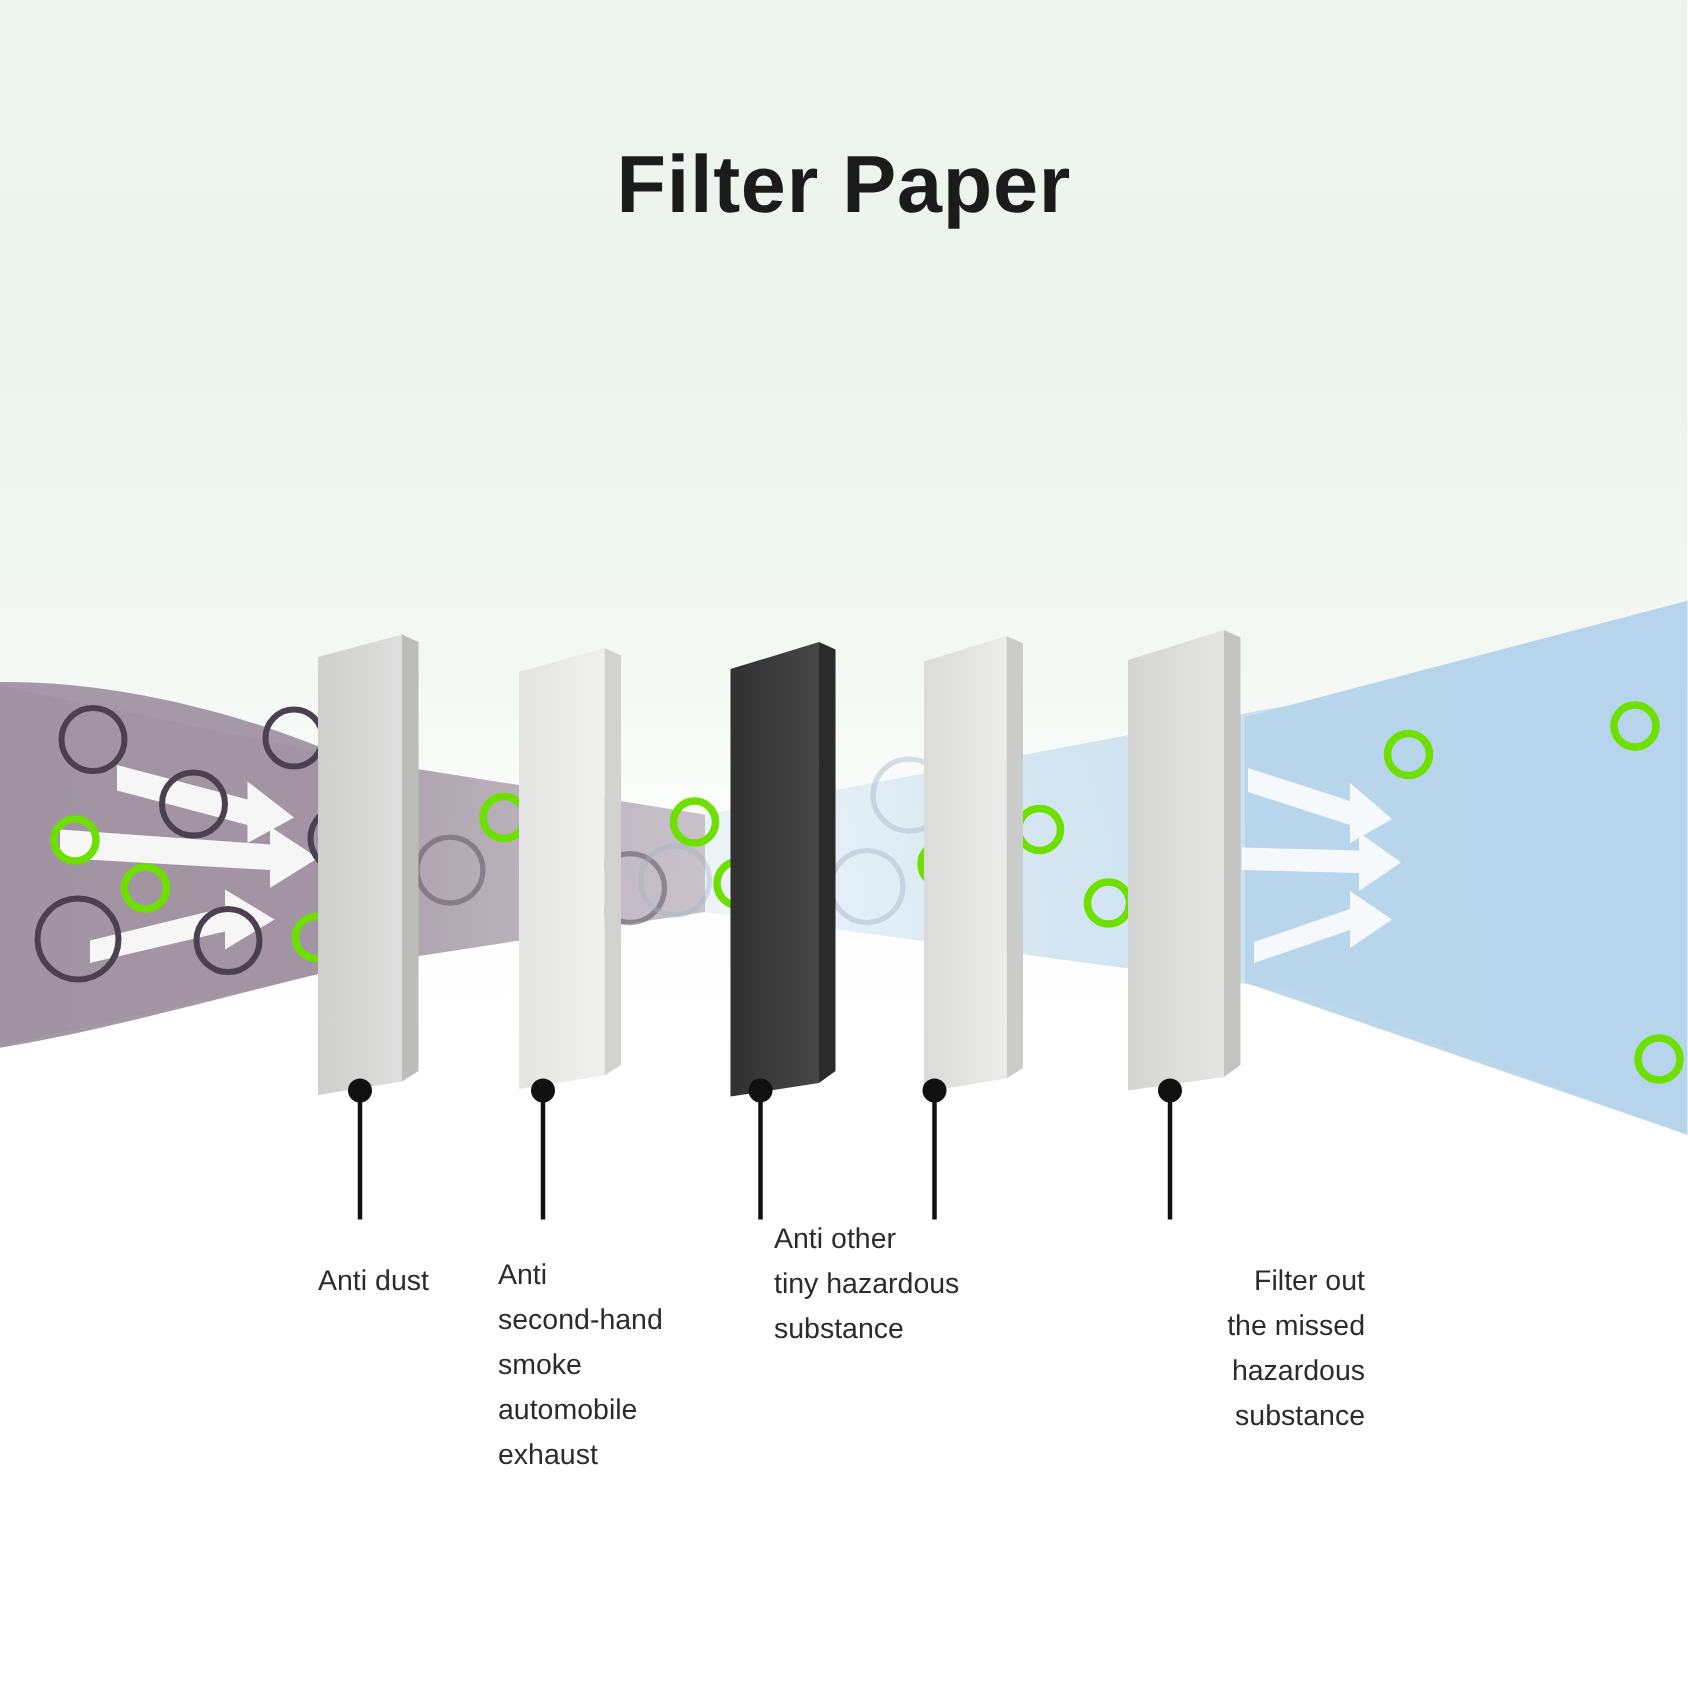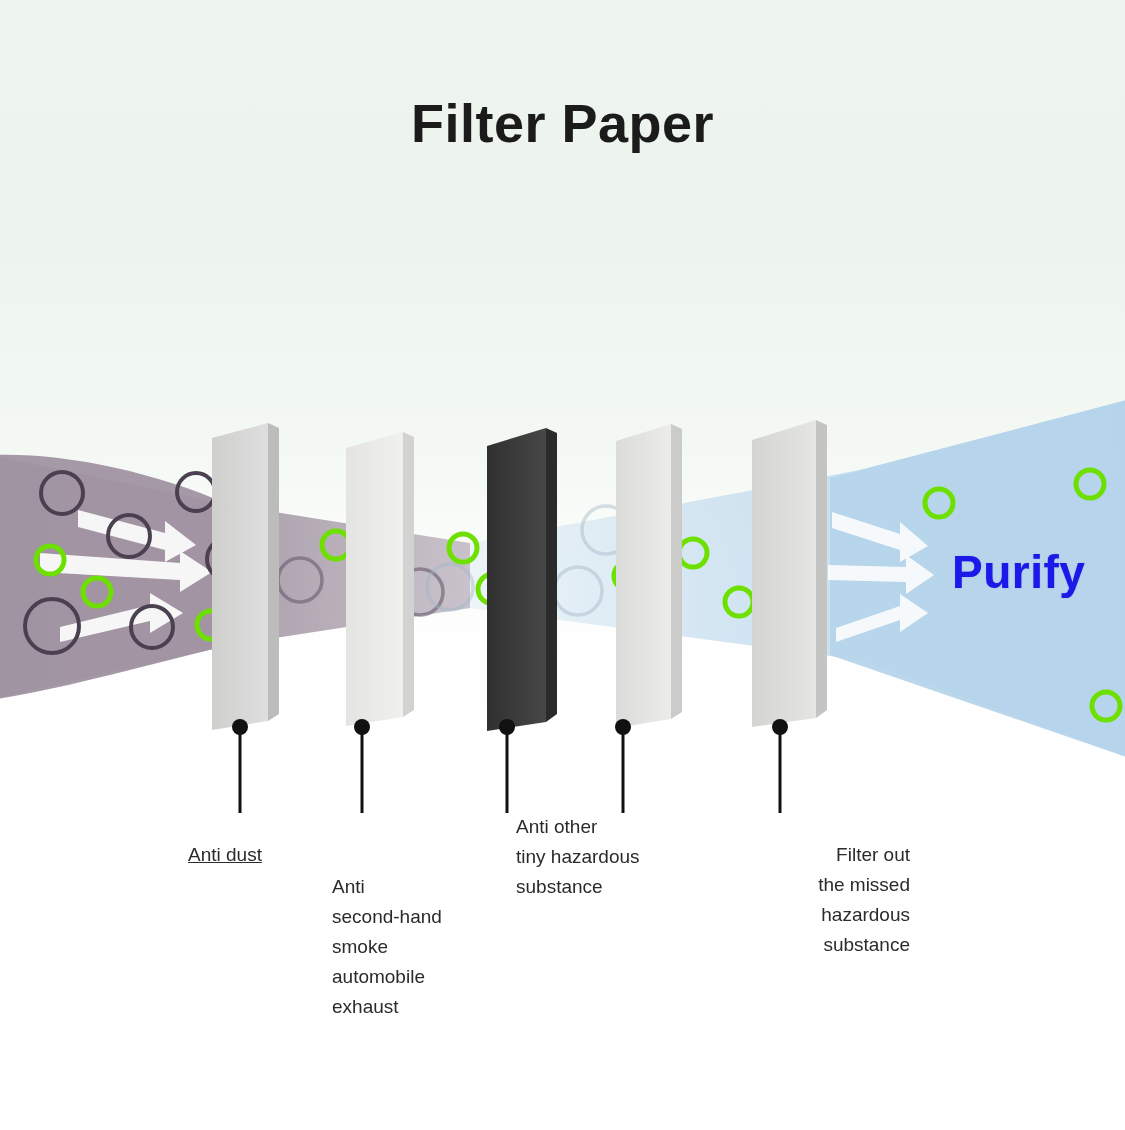--- a/index.html
+++ b/index.html
@@ -176,25 +176,24 @@
       <circle cx="240" cy="727" r="8"></circle>
       <circle cx="362" cy="727" r="8"></circle>
       <circle cx="507" cy="727" r="8"></circle>
       <circle cx="623" cy="727" r="8"></circle>
       <circle cx="780" cy="727" r="8"></circle>
     </g>
   </svg>
 
   <div id="title">Filter Paper</div>
 
-  <div id="purify">Purify</div>
-
-  <div class="lbl" style="left:188px;top:840px;width:130px;text-decoration:underline;">Anti dust</div>
-
-  <div class="lbl" style="left:332px;top:872px;width:150px;">Anti
+
+  <div class="lbl" style="left:212px;top:840px;width:130px;">Anti dust</div>
+
+  <div class="lbl" style="left:332px;top:836px;width:150px;">Anti
 second-hand
 smoke
 automobile
 exhaust</div>
 
   <div class="lbl" style="left:516px;top:812px;width:170px;">Anti other
 tiny hazardous
 substance</div>
 
   <div class="lbl" style="left:750px;top:840px;width:160px;text-align:right;">Filter out

